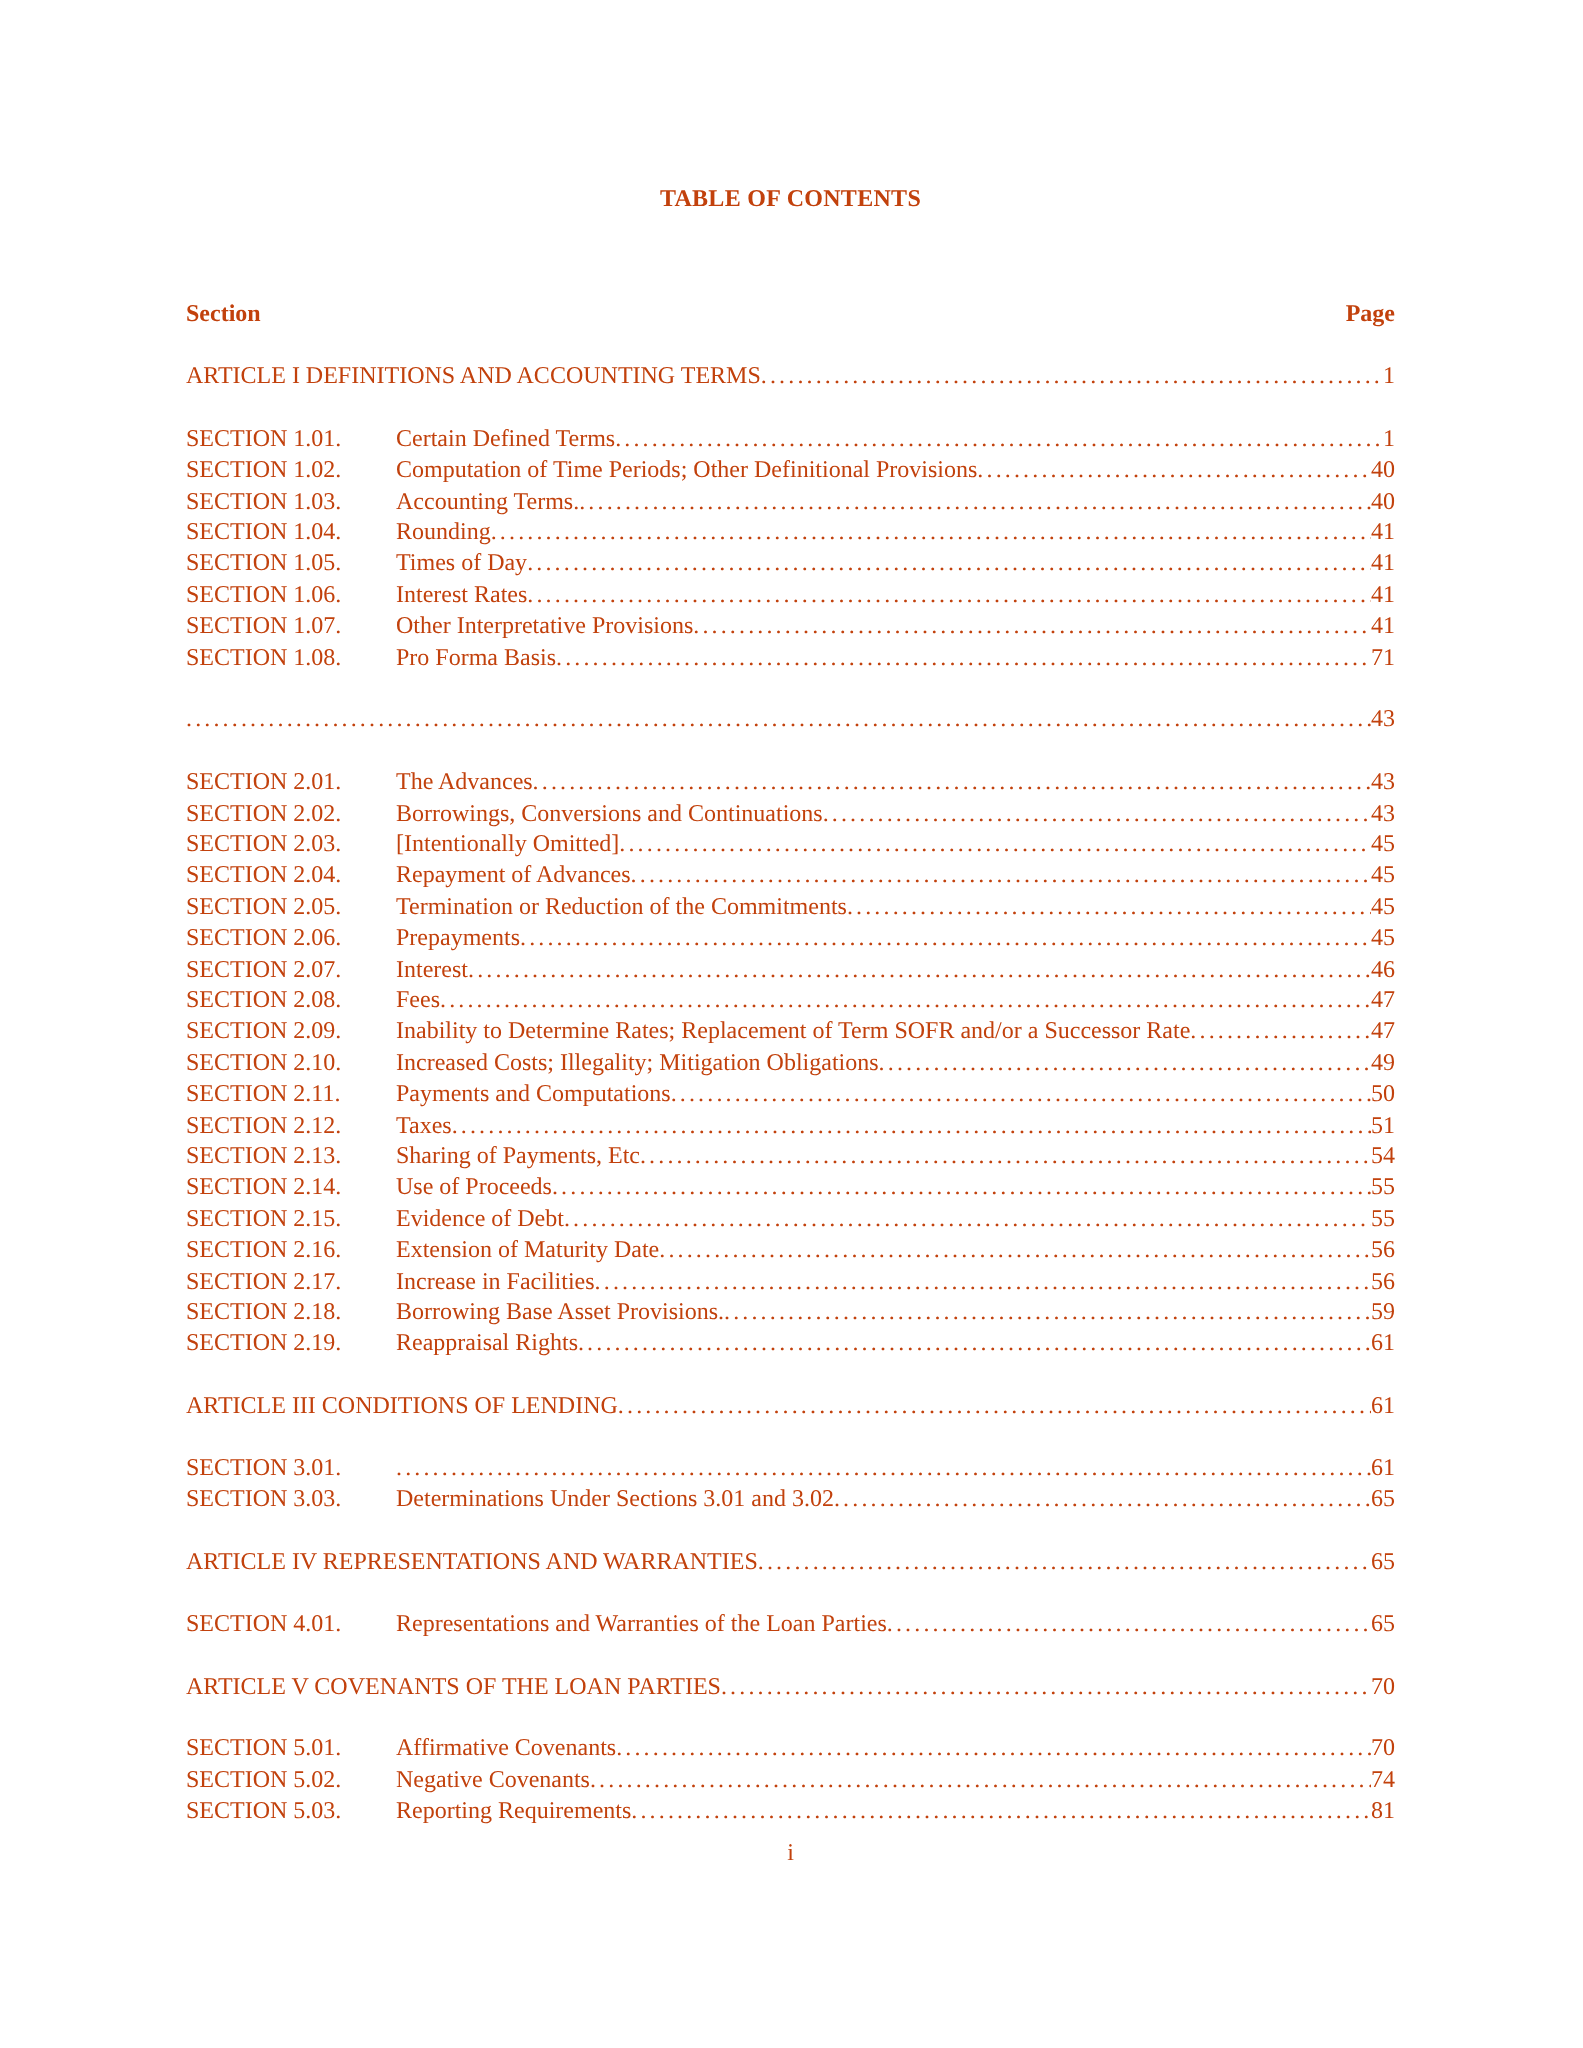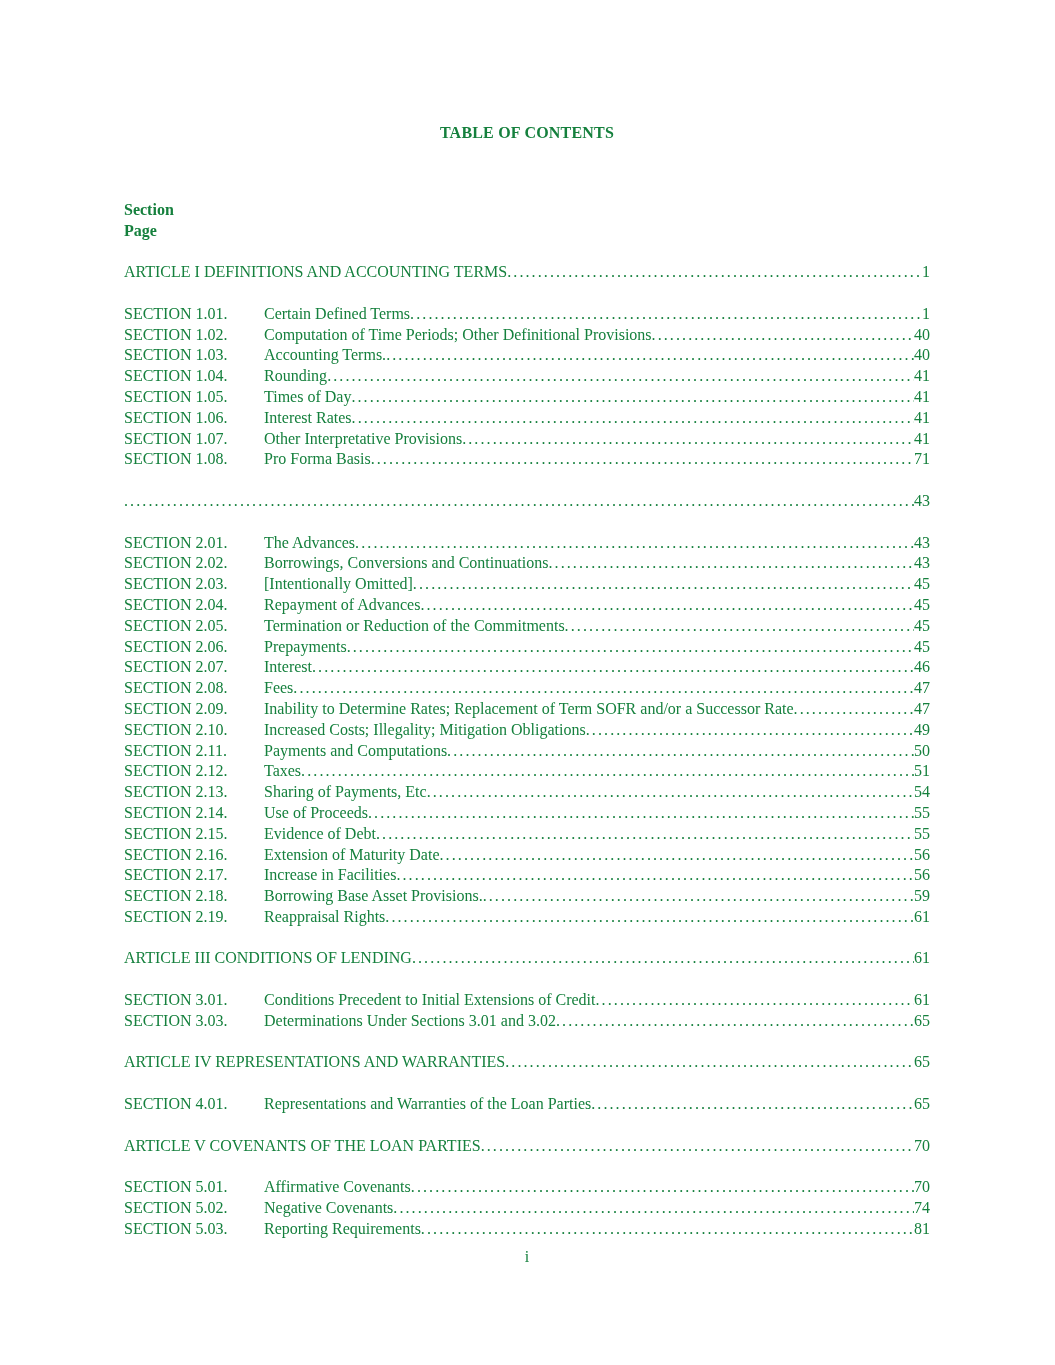--- a/index.html
+++ b/index.html
@@ -5,21 +5,21 @@
   html, body {
     margin: 0;
     padding: 0;
     background: #ffffff;
   }
   .page {
     position: relative;
     width: 1055px;
     height: 1365px;
     background: #ffffff;
-    color: #15803d;
+    color: #c2410c;
     font-family: "Liberation Serif", "DejaVu Serif", serif;
     font-size: 16px;
     overflow: hidden;
   }
   .content {
     position: absolute;
     left: 124px;
     top: 0;
     width: 806px;
   }
@@ -29,21 +29,20 @@
     font-weight: bold;
     line-height: 20.8px;
     letter-spacing: 0.2px;
   }
   .col-headers {
     display: flex;
     justify-content: space-between;
     font-weight: bold;
     margin-top: 56px;
     line-height: 20.8px;
-    flex-direction: column;
   }
   .entries {
     margin-top: 0;
   }
   .row {
     display: flex;
     align-items: baseline;
     line-height: 20.8px;
     white-space: nowrap;
   }
@@ -258,21 +257,20 @@
           <span class="leader"></span>
           <span class="pg">61</span>
         </div>
         <div class="row article">
           <span class="a-label">ARTICLE III CONDITIONS OF LENDING</span>
           <span class="leader"></span>
           <span class="pg">61</span>
         </div>
         <div class="row section">
           <span class="s-num">SECTION 3.01.</span>
-          <span class="s-title">Conditions Precedent to Initial Extensions of Credit</span>
           <span class="leader"></span>
           <span class="pg">61</span>
         </div>
         <div class="row section">
           <span class="s-num">SECTION 3.03.</span>
           <span class="s-title">Determinations Under Sections 3.01 and 3.02</span>
           <span class="leader"></span>
           <span class="pg">65</span>
         </div>
         <div class="row article">

